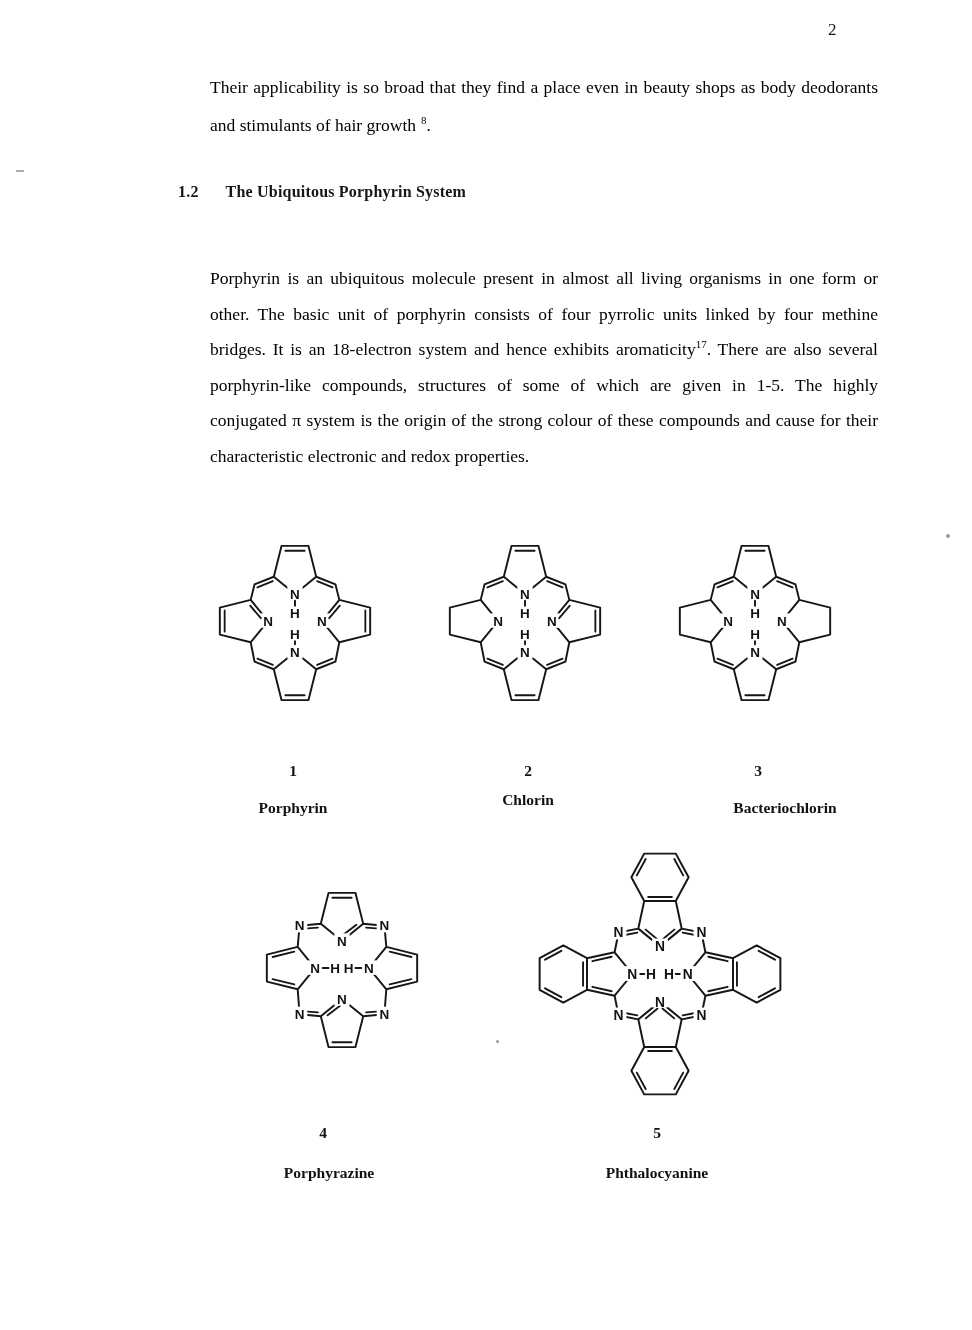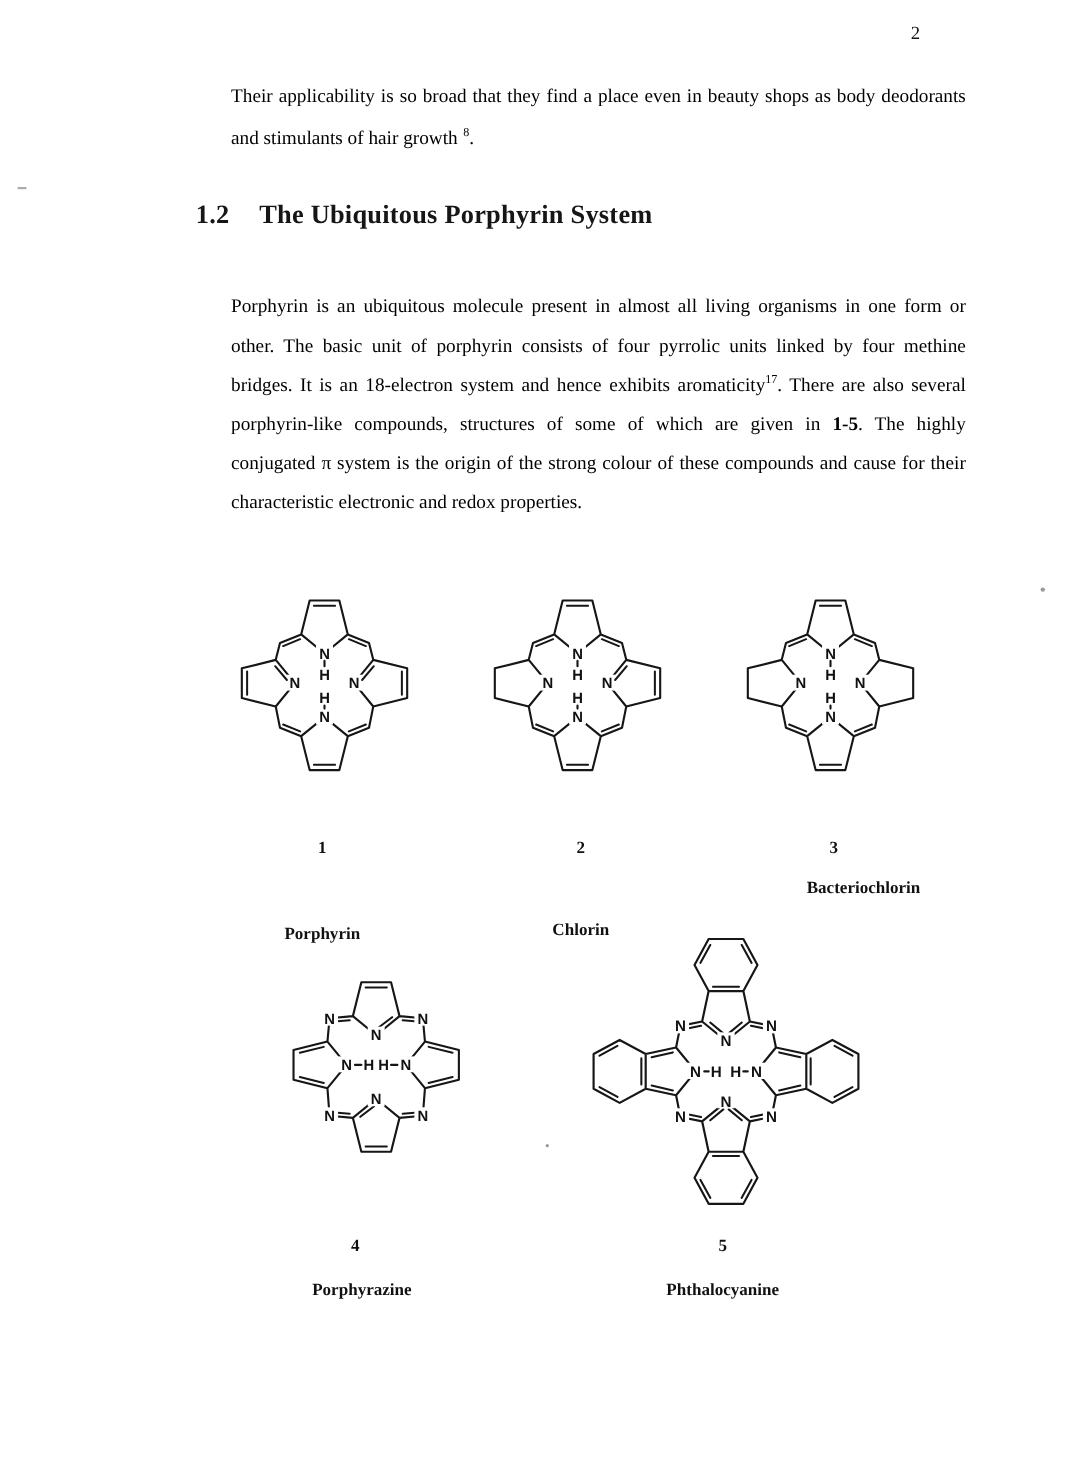--- a/index.html
+++ b/index.html
@@ -11,26 +11,26 @@
   }
   .pageno { position:absolute; top:20px; left:828px; font-size:17px; }
   .para {
     position:absolute; left:178px; width:668px;
     font-size:17.5px; text-align:justify; color:#000000;margin-left:32px;
   }
   .intro { top:68px; line-height:38px; }
   .body-par { top:261px; line-height:35.6px; }
   .heading {
     position:absolute; left:178px; top:183px;
-    font-size:24px; font-weight:bold; letter-spacing:0.2px;
+    font-size:16px; font-weight:bold; letter-spacing:0.2px;
   }
   .heading .hnum { margin-right:27px; }
   sup { font-size:11px; vertical-align:super; line-height:0; }
   sup.sp { margin-left:5px; }
-  b.cmp { font-weight:bold; }
+  b.cmp { font-weight:normal; }
   .fig { position:absolute; }
   .slabel {
     position:absolute; width:220px; text-align:center;
     font-weight:bold; font-size:15.5px; color:#111;
   }
   .bond { stroke:#161616; stroke-width:2; fill:none; stroke-linecap:round; stroke-linejoin:round; }
   .dbl  { stroke:#161616; stroke-width:1.9; fill:none; stroke-linecap:round; }
   .mask { fill:#ffffff; stroke:none; }
   .atom {
     font-family:"Liberation Sans", sans-serif; font-weight:bold;
@@ -99,22 +99,22 @@
     <use href="#pp-core"></use>
       <use href="#pp-right"></use>
   </svg>
   <svg class="fig" style="left:649px; top:517px" width="212" height="212" viewBox="0 0 220 220">
     <use href="#pp-core"></use>
   </svg>
 
   <div class="slabel" style="left:183px; top:762px">1</div>
   <div class="slabel" style="left:418px; top:762px">2</div>
   <div class="slabel" style="left:648px; top:762px">3</div>
-  <div class="slabel" style="left:183px; top:841px">Porphyrin</div>
-  <div class="slabel" style="left:418px; top:837px">Chlorin</div>
+  <div class="slabel" style="left:183px; top:799px">Porphyrin</div>
+  <div class="slabel" style="left:418px; top:791px">Chlorin</div>
   <div class="slabel" style="left:675px; top:799px">Bacteriochlorin</div>
 
   <svg class="fig" style="left:236px; top:864px" width="212" height="212" viewBox="0 0 220 220">
     <path class="bond" d="M88,62 L96,30 L124,30 L132,62 M88,62 L110,80 M132,62 L110,80
                           M64,86 L32,94 L32,122 L64,130 M64,86 L82,108 M64,130 L82,108
                           M156,86 L188,94 L188,122 L156,130 M156,86 L138,108 M156,130 L138,108
                           M88,158 L96,190 L124,190 L132,158 M88,158 L110,140 M132,158 L110,140
                           M88,62 L66,64 L64,86  M132,62 L154,64 L156,86
                           M64,130 L66,156 L88,158  M156,130 L154,156 L132,158"></path>
     <path class="dbl" d="M100,35 L120,35  M100,185 L120,185

